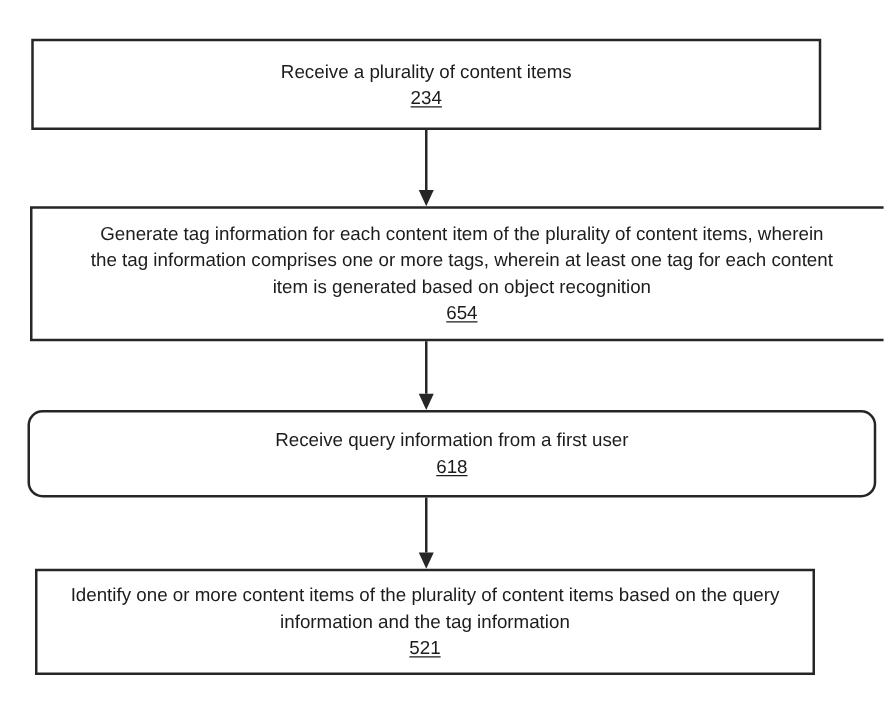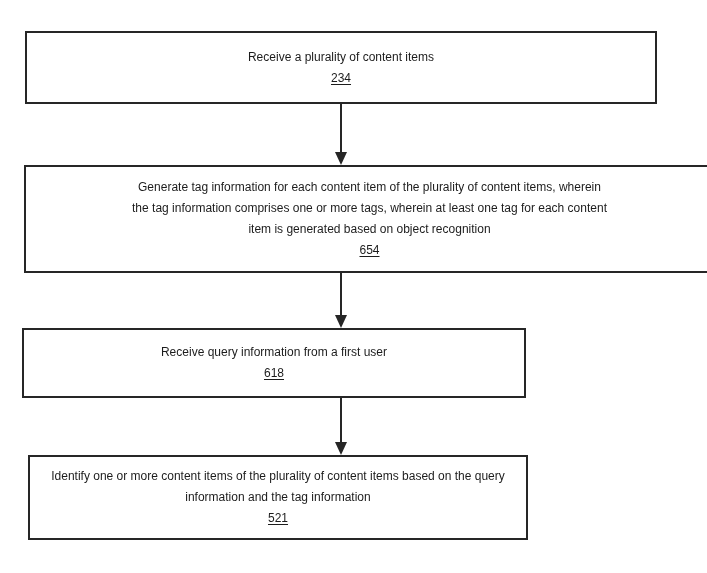--- a/index.html
+++ b/index.html
@@ -19,35 +19,35 @@
   .flow-box {
     position: absolute;
     box-sizing: border-box;
     border: 2px solid #262626;
     background: #ffffff;
     display: flex;
     flex-direction: column;
     align-items: center;
     justify-content: center;
     text-align: center;
-    font-size: 12px;
+    font-size: 15px;
     line-height: 21px;
     padding: 2px 8px;
   }
   .step-text {
     white-space: pre-line;
   }
   .step-ref {
     text-decoration: underline;
     text-underline-offset: 2px;
   }
   .box-402 { left: 25px;  top: 31px;  width: 632px; height: 73px; }
   .box-404 { left: 24px;  top: 165px; width: 691px; height: 108px; }
-  .box-406 { left: 22px;  top: 328px; width: 504px; height: 70px; }
-  .box-408 { left: 28px;  top: 455px; width: 500px; height: 85px; }
+  .box-406 { left: 22px;  top: 328px; width: 679px; height: 70px; border-radius: 12px; }
+  .box-408 { left: 28px;  top: 455px; width: 624px; height: 85px; }
   .arrow {
     position: absolute;
     width: 14px;
     display: flex;
     flex-direction: column;
     align-items: center;
   }
   .arrow .shaft {
     width: 2px;
     flex: 1 1 auto;

